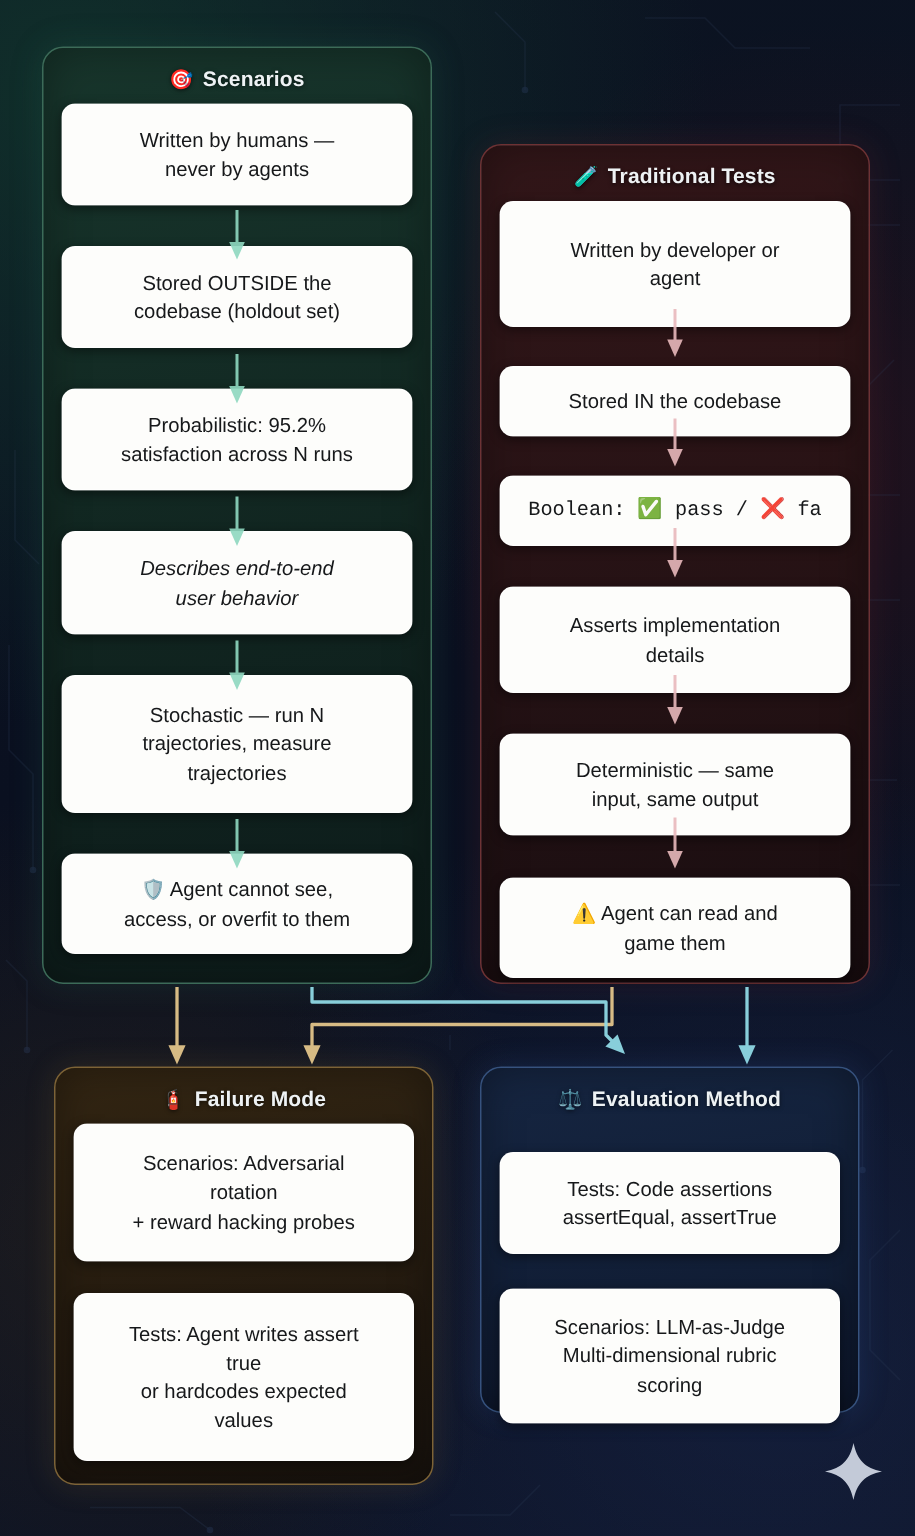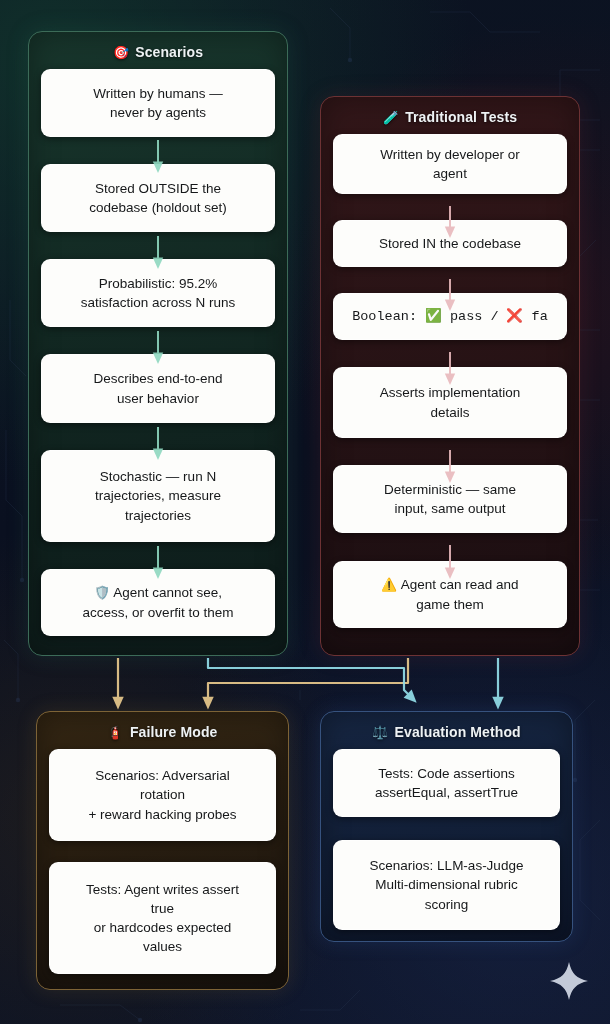--- a/index.html
+++ b/index.html
@@ -208,21 +208,21 @@
     <div class="node" style="height:68px;">
       <span><span>Stored OUTSIDE the</span><br>
             <span>codebase (holdout set)</span></span>
     </div>
     <div style="height:27px;"></div>
     <div class="node" style="height:68px;align-items:center;">
       <span><span>Probabilistic: 95.2%</span><br>
             <span>satisfaction across N runs</span></span>
     </div>
     <div style="height:27px;"></div>
-    <div class="node" style="height:69px;">
+    <div class="node" style="height:69px;font-style:italic;">
       <span><span>Describes end-to-end</span><br>
             <span>user behavior</span></span>
     </div>
     <div style="height:27px;"></div>
     <div class="node" style="height:92px;">
       <span><span>Stochastic — run N</span><br>
             <span>trajectories, measure</span><br>
             <span>trajectories</span></span>
     </div>
     <div style="height:27px;"></div>
@@ -233,21 +233,21 @@
     </div>
   </div>
 </section>
 
 <section class="group g-tests">
   <div class="group-title">
     <span class="emoji">🧪</span>
     <span>Traditional Tests</span>
   </div>
   <div class="stack">
-    <div class="node" style="height:60px;text-align:center;">
+    <div class="node" style="height:84px;text-align:center;">
       <span><span>Written by developer or</span><br>
             <span>agent</span></span>
     </div>
     <div style="height:26px;"></div>
     <div class="node" style="height:47px;">
       <span>Stored IN the codebase</span>
     </div>
     <div style="height:26px;"></div>
     <div class="node" style="height:47px;font-family:Liberation Mono, monospace;">
       <span>Boolean: ✅ pass / ❌ fa</span>
@@ -291,21 +291,21 @@
     </div>
   </div>
 </section>
 
 <section class="group g-eval">
   <div class="group-title">
     <span class="emoji">⚖️</span>
     <span>Evaluation Method</span>
   </div>
   <div class="stack">
-    <div class="node" style="height:68px;">
+    <div class="node" style="height:68px;margin-top:19px;">
       <span><span>Tests: Code assertions</span><br>
             <span>assertEqual, assertTrue</span></span>
     </div>
     <div style="height:23px;"></div>
     <div class="node" style="height:90px;">
       <span><span>Scenarios: LLM-as-Judge</span><br>
             <span>Multi-dimensional rubric</span><br>
             <span>scoring</span></span>
     </div>
   </div>

